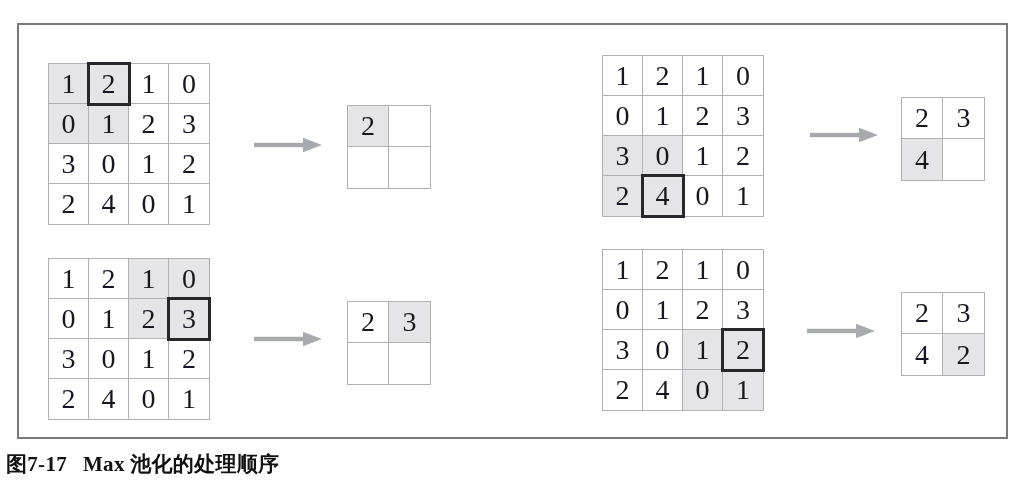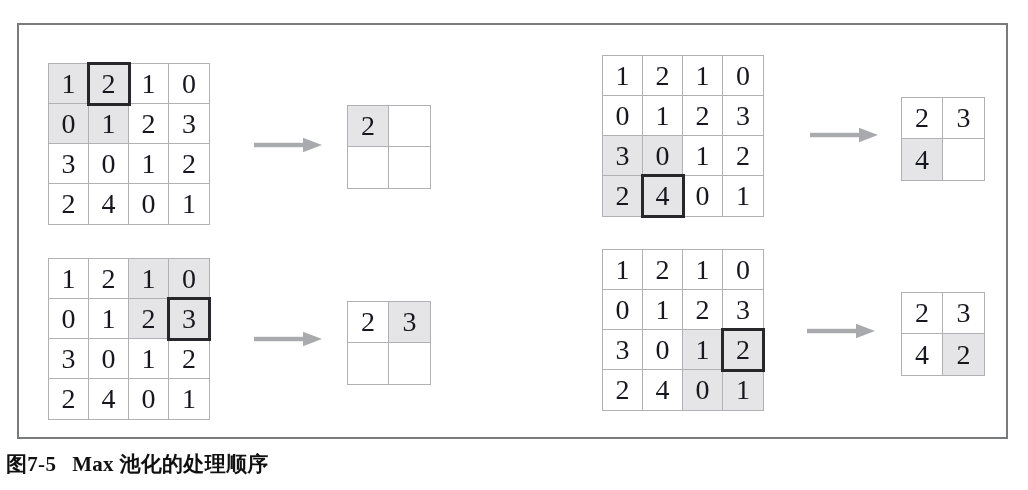--- a/index.html
+++ b/index.html
@@ -174,14 +174,14 @@
     <div class="grid out-grid">
         <div class="cell">2</div>
         <div class="cell">3</div>
         <div class="cell">4</div>
         <div class="cell shaded">2</div>
       </div>
   </div>
 </div>
 
 <div class="caption">
-  <span class="label">图7-5</span><span>Max 池化的处理顺序</span>
+  <span class="label">图7-17</span><span>Max 池化的处理顺序</span>
 </div>
 
 </body></html>

